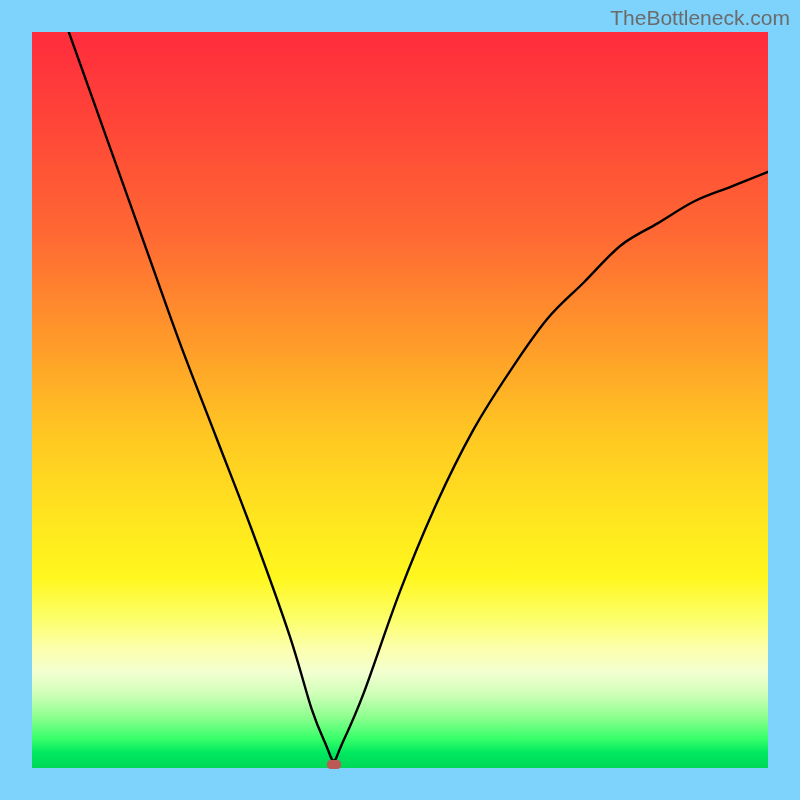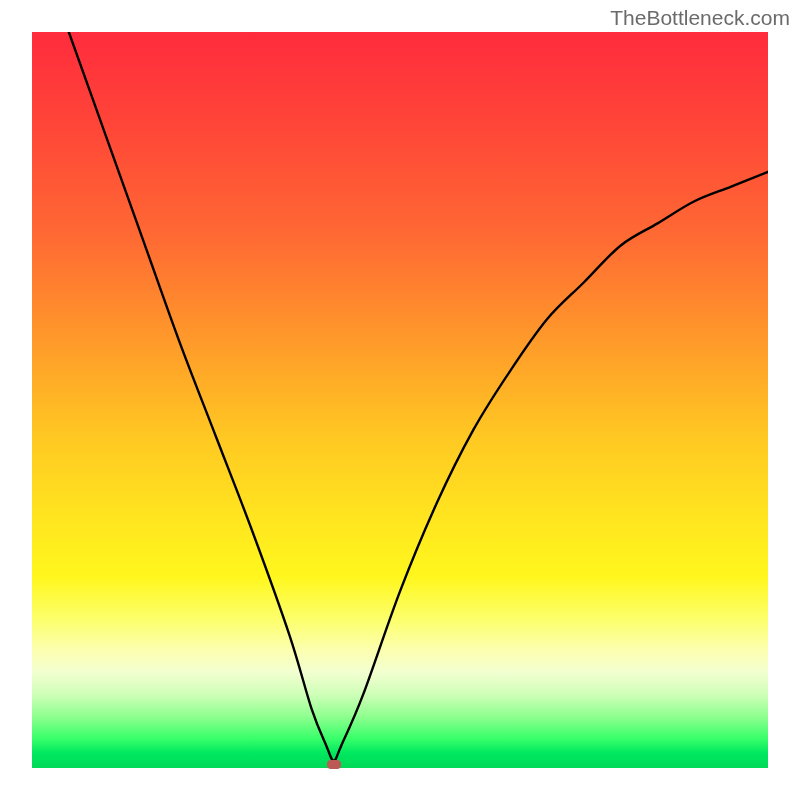--- a/index.html
+++ b/index.html
@@ -1,20 +1,20 @@
 <!DOCTYPE html>
 <html><head>
 <meta charset="utf-8">
 <style>
   * { margin: 0; padding: 0; box-sizing: border-box; }
   html, body { width: 800px; height: 800px; overflow: hidden; background: #000; }
   .frame {
     width: 800px;
     height: 800px;
-    background: #ffffff;
+    background: #7dd3fc;
     position: relative;
   }
   .plot-area {
     position: absolute;
     left: 32px;
     top: 32px;
     width: 736px;
     height: 736px;
     
     background: linear-gradient(

